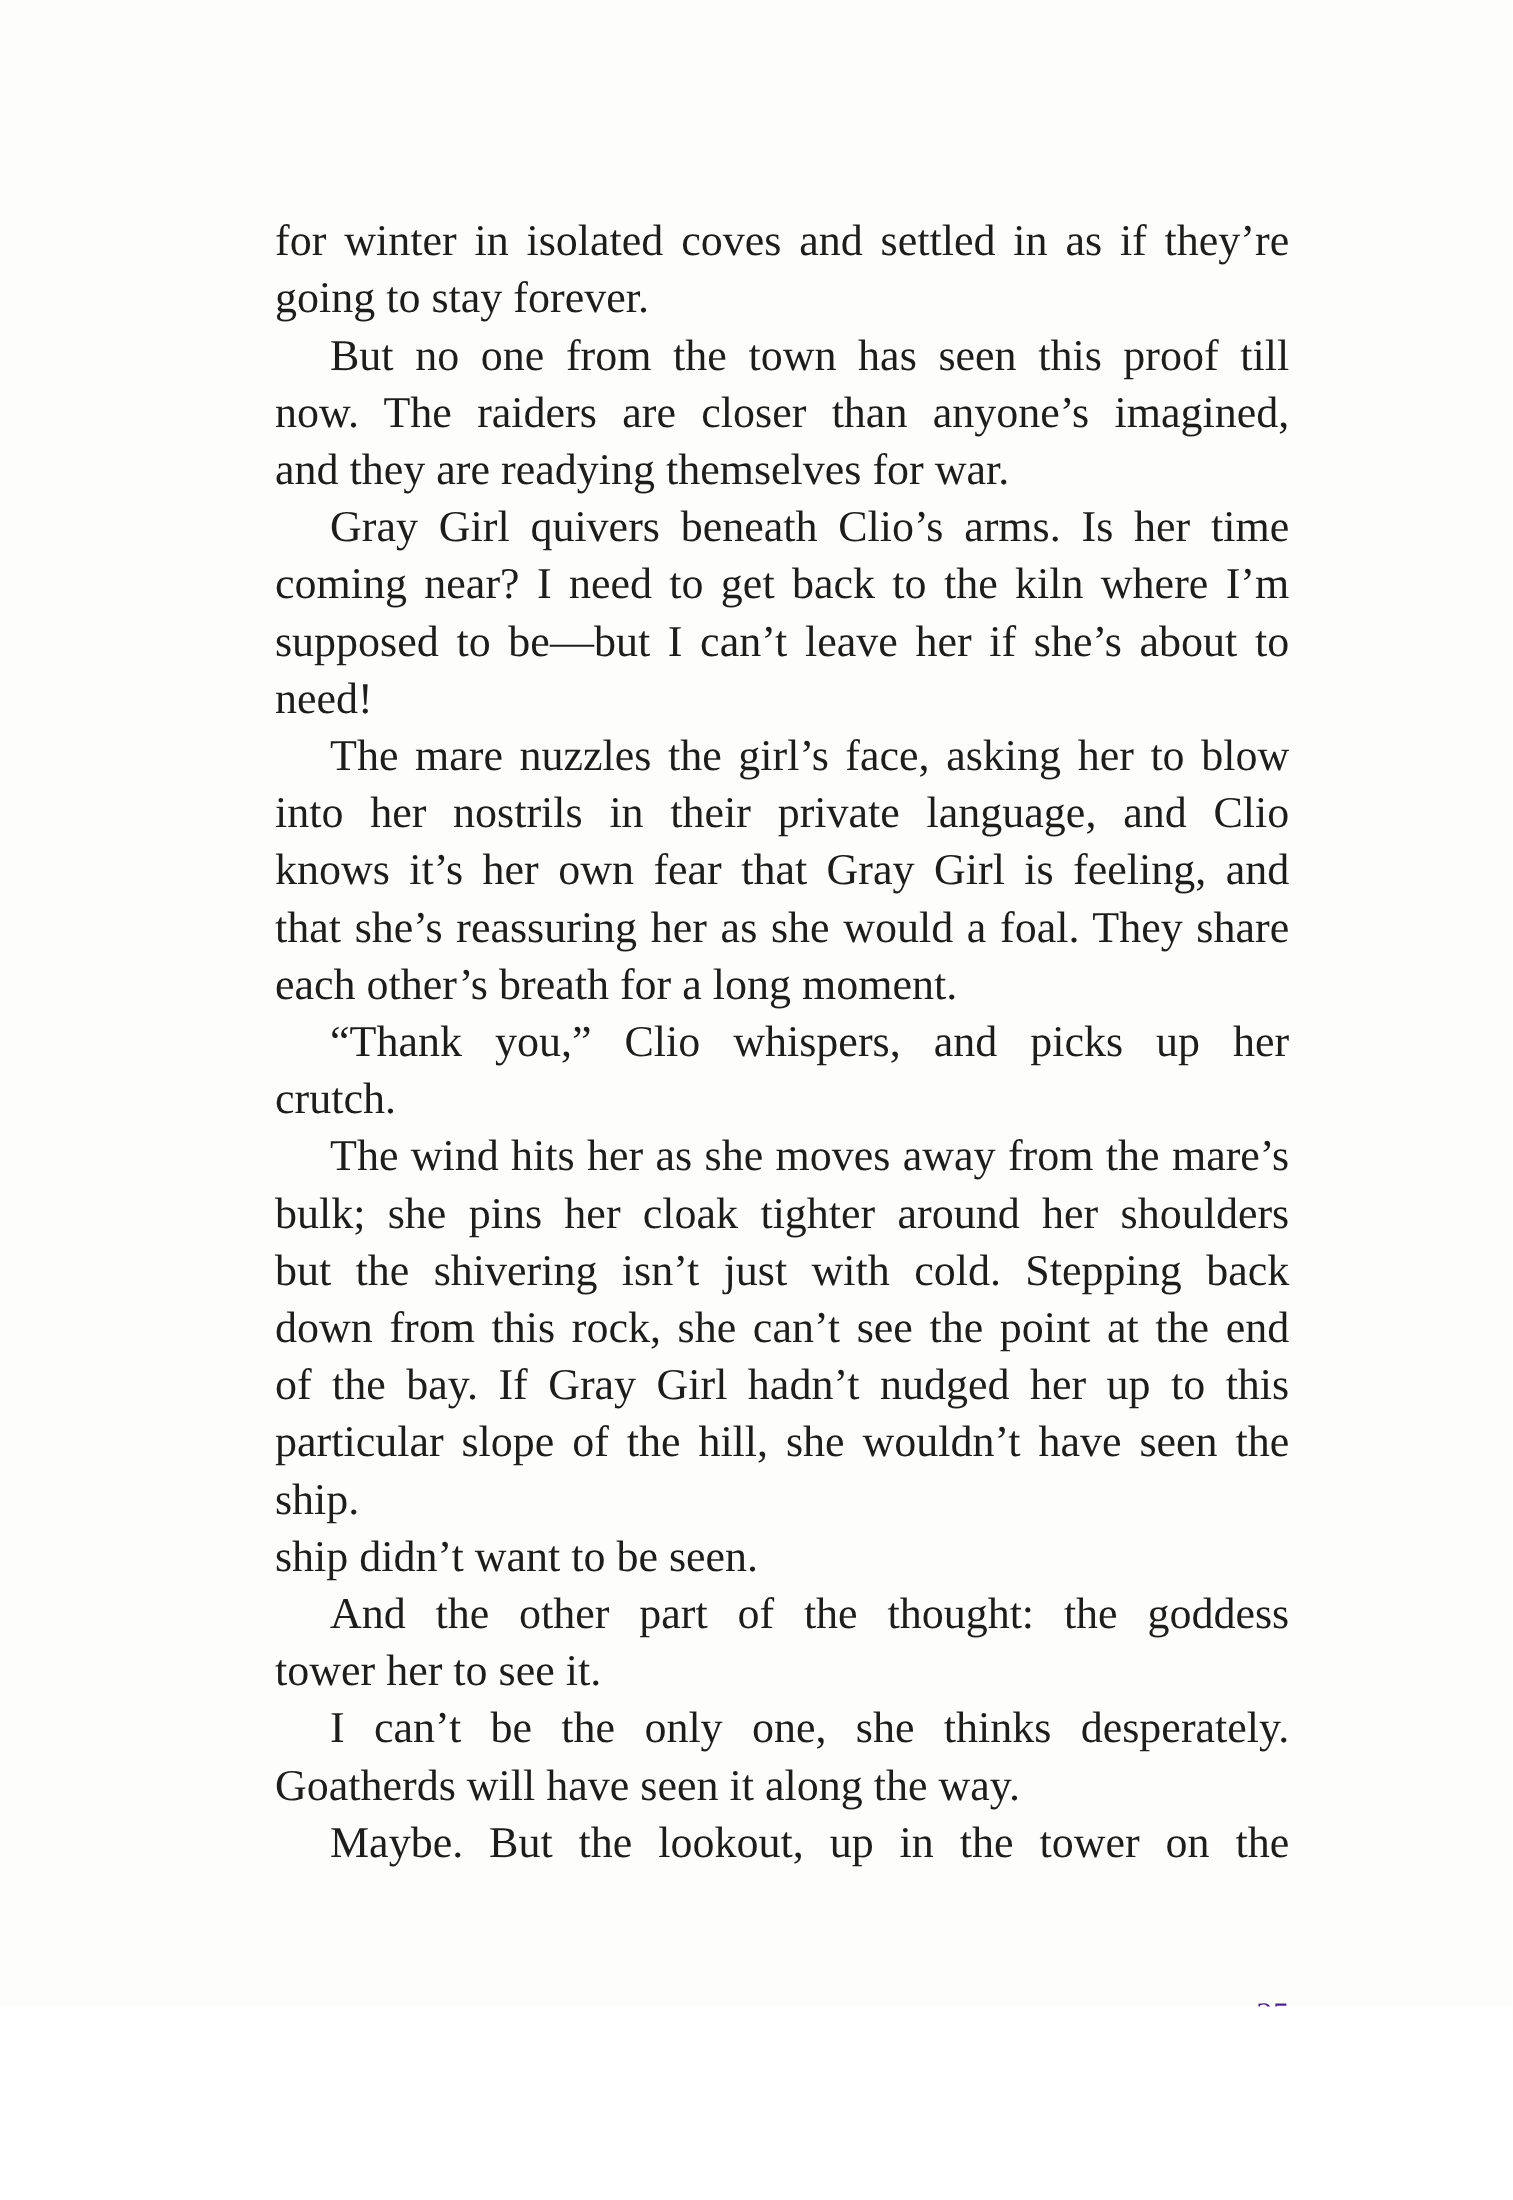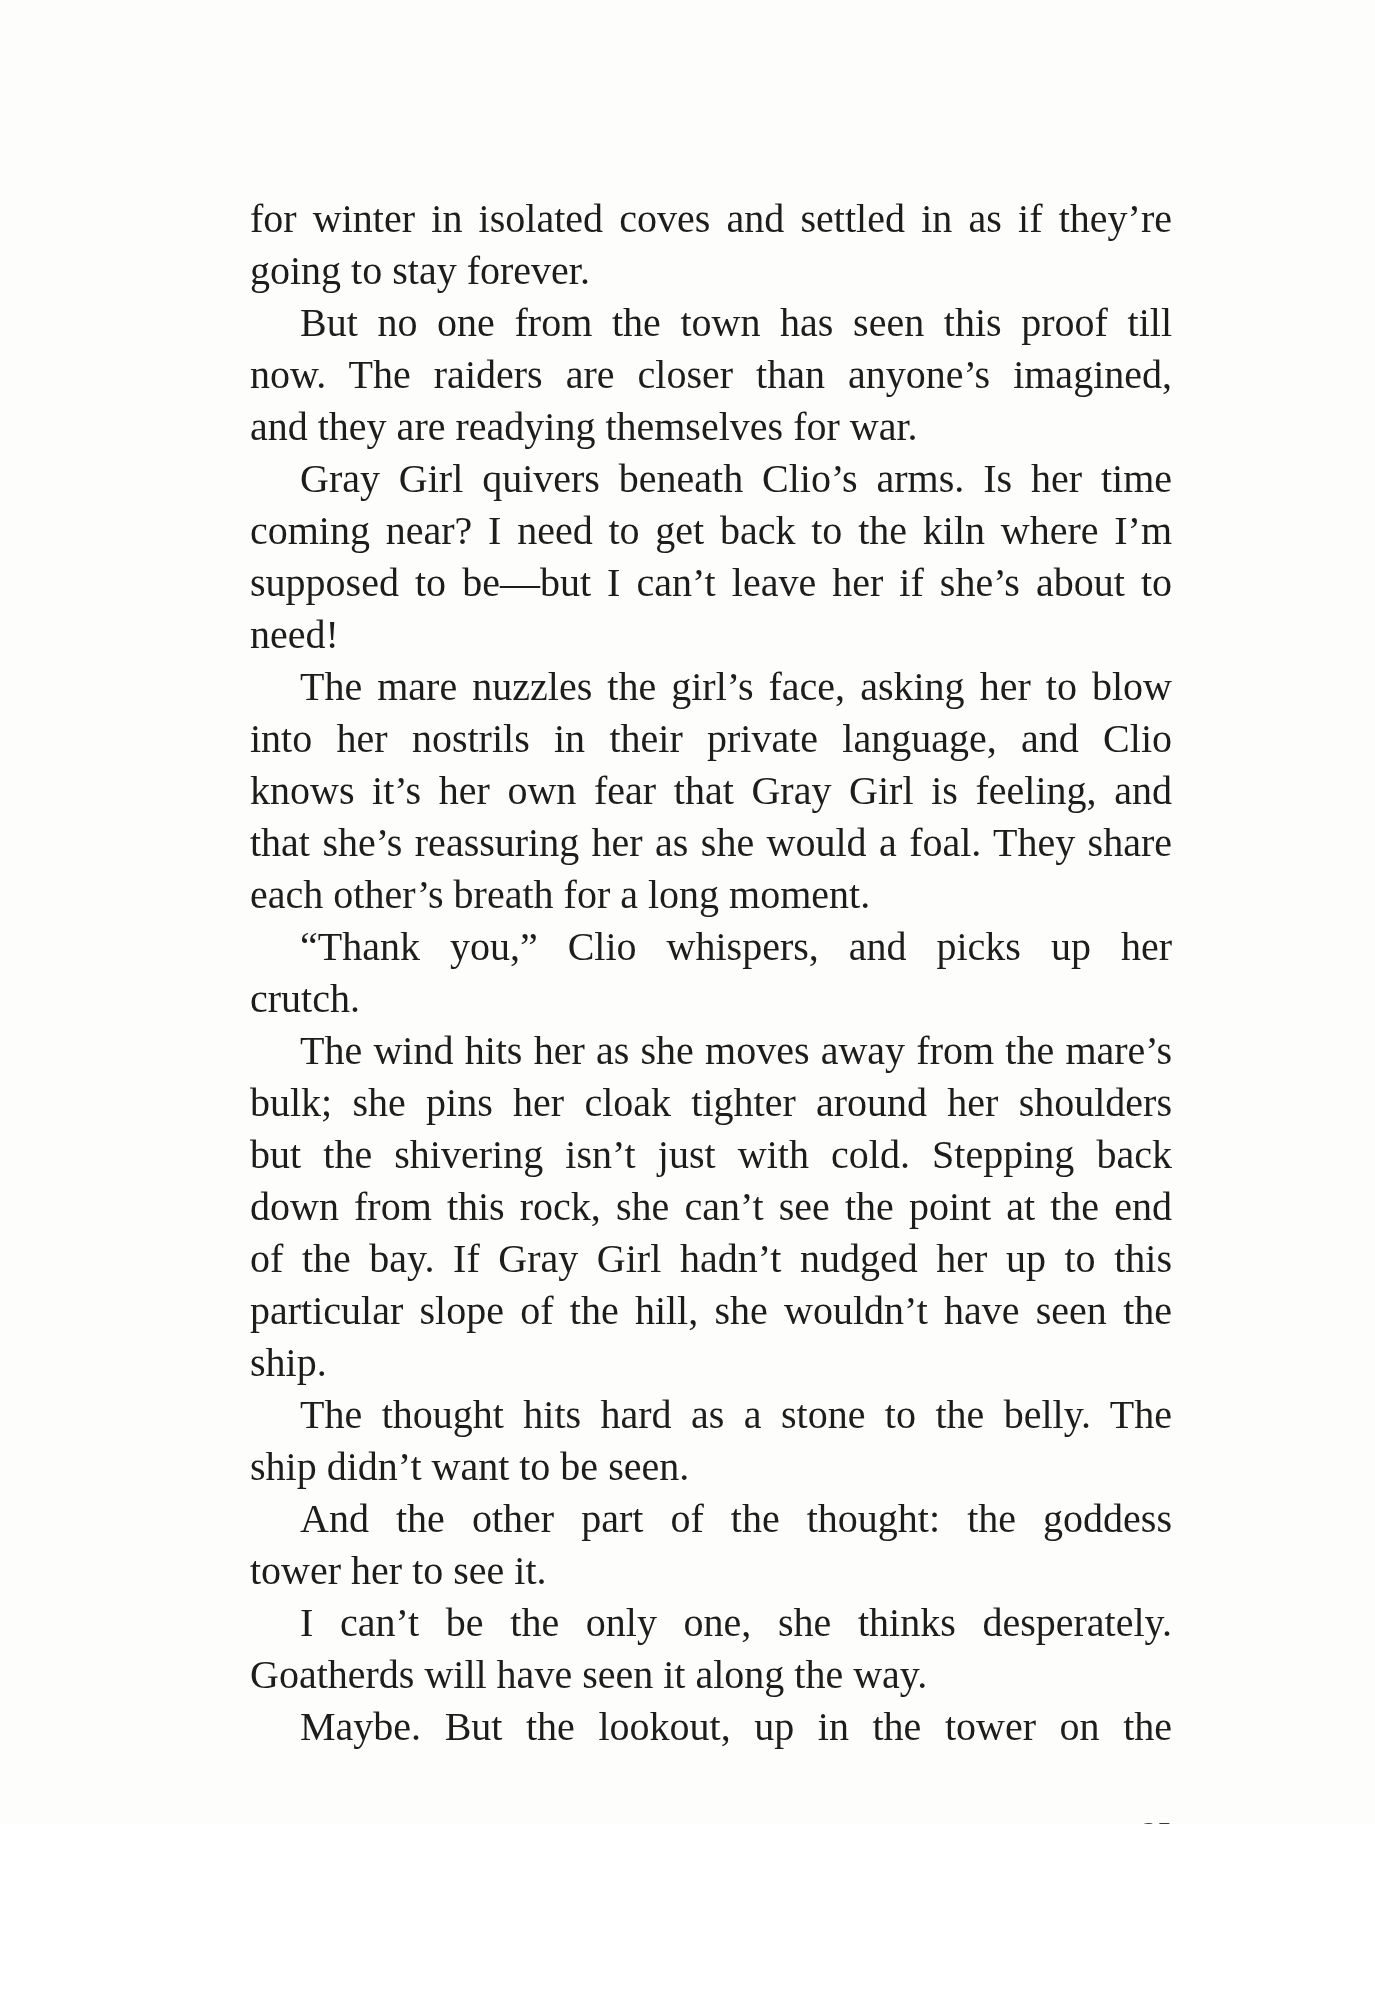--- a/index.html
+++ b/index.html
@@ -69,21 +69,20 @@
       <div class="line pend"><span>each other’s breath for a long moment.</span></div>
       <div class="line ind"><span>“Thank you,” Clio whispers, and picks up her</span></div>
       <div class="line pend"><span>crutch.</span></div>
       <div class="line ind"><span>The wind hits her as she moves away from the mare’s</span></div>
       <div class="line"><span>bulk; she pins her cloak tighter around her shoulders</span></div>
       <div class="line"><span>but the shivering isn’t just with cold. Stepping back</span></div>
       <div class="line"><span>down from this rock, she can’t see the point at the end</span></div>
       <div class="line"><span>of the bay. If Gray Girl hadn’t nudged her up to this</span></div>
       <div class="line"><span>particular slope of the hill, she wouldn’t have seen the</span></div>
       <div class="line pend"><span>ship.</span></div>
-      <div class="line ind"><span>The thought hits hard as a stone to the belly. The</span></div>
       <div class="line pend"><span>ship didn’t want to be seen.</span></div>
       <div class="line ind"><span>And the other part of the thought: the goddess</span></div>
       <div class="line pend"><span>tower her to see it.</span></div>
       <div class="line ind"><span class="it">I can’t be the only one,</span><span> she thinks desperately.</span></div>
       <div class="line pend"><span class="it">Goatherds will have seen it along the way.</span></div>
       <div class="line ind"><span>Maybe. But the lookout, up in the tower on the</span></div>
     </div>
   <div class="pageno">25</div>
 </div>
 

